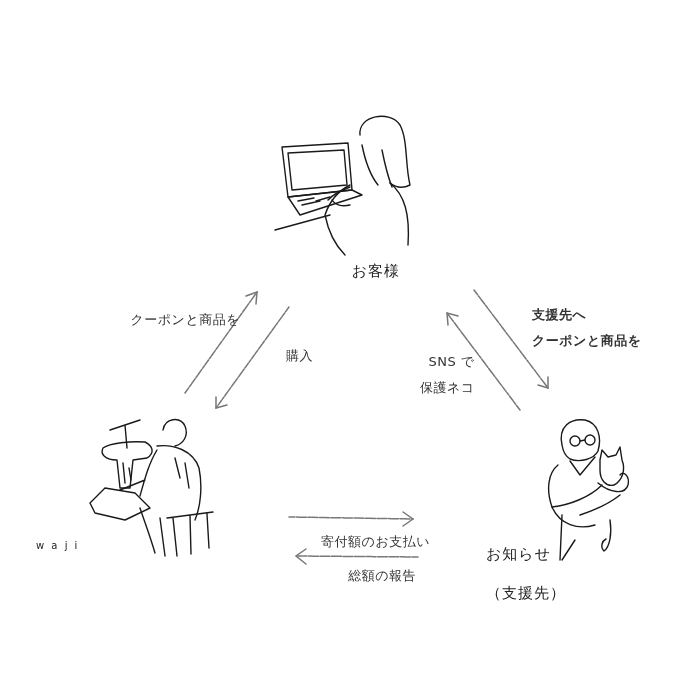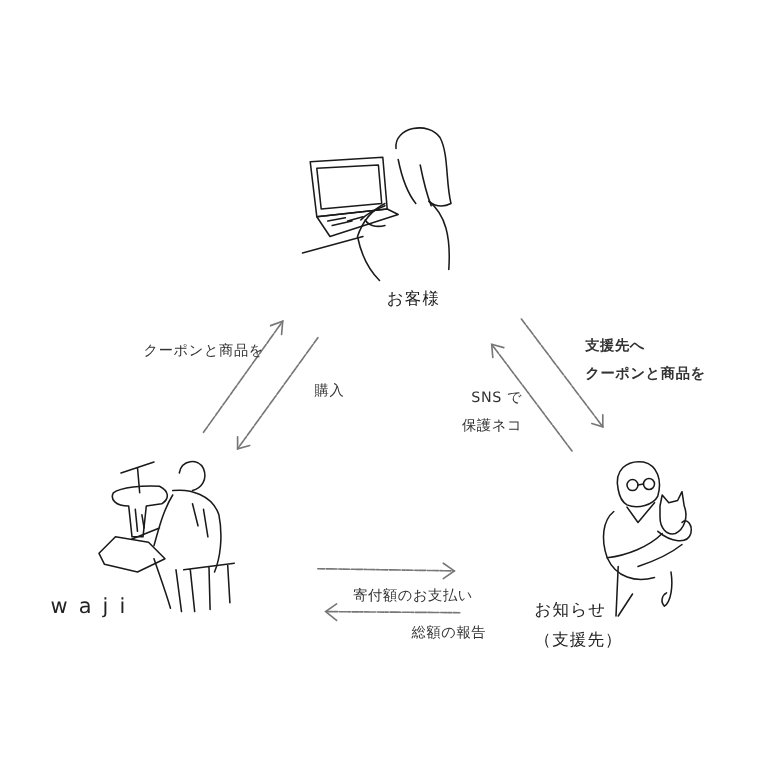--- a/index.html
+++ b/index.html
@@ -83,33 +83,33 @@
 
   <path class="stroke" d="M72 38 C88 36 108 42 114 60 C118 80 115 100 110 112"></path>
   <path class="stroke" d="M72 42 C64 55 60 70 55 88 M60 72 L35 82"></path>
   <path class="stroke" d="M90 50 L95 70 M100 55 L104 80"></path>
 
   <path class="stroke" d="M82 110 L128 104 M88 110 L92 148 M122 106 L124 140 M105 108 L106 146"></path>
 
   <path class="stroke" d="M55 100 C60 115 65 128 70 145 M75 110 L80 148"></path>
 </svg>
 
-<div class="abs node-lbl" style="left:46px;top:540px;font-size:19px;letter-spacing:2px;">w a j i</div>
+<div class="abs node-lbl" style="left:36px;top:540px;font-size:10px;letter-spacing:2px;">w a j i</div>
 
 <svg class="art" style="left:0;top:0;" width="700" height="700">
   <line class="arrow" x1="289" y1="517" x2="413" y2="519"></line>
   <path class="arrowhead" d="M403 512 L413 519 L403 526"></path>
 </svg>
 <svg class="art" style="left:0;top:0;" width="700" height="700">
   <line class="arrow" x1="418" y1="557" x2="296" y2="556"></line>
   <path class="arrowhead" d="M306 549 L296 556 L306 564"></path>
 </svg>
 
 <div class="abs lbl center" style="left:270px;top:484px;width:160px;margin-top:48px;">寄付額のお支払い</div>
-<div class="abs lbl center" style="left:282px;top:566px;width:160px;">総額の報告</div>
+<div class="abs lbl center" style="left:256px;top:566px;width:160px;">総額の報告</div>
 
 <svg class="art" style="left:540px;top:415px;" width="110" height="150" viewBox="0 0 110 150">
 
   <path class="stroke" d="M22 30 C18 12 30 3 45 5 C58 8 62 22 58 36 C54 44 40 48 30 44 C25 41 23 36 22 30 Z"></path>
 
   <circle class="stroke" cx="35" cy="26" r="5"></circle>
   <circle class="stroke" cx="50" cy="25" r="5"></circle>
   <path class="stroke" d="M40 26 L45 25"></path>
 
   <path class="stroke" d="M18 50 C8 58 6 75 12 92 C20 110 38 115 55 110"></path>
@@ -118,14 +118,14 @@
 
   <path class="stroke" d="M60 45 L62 35 L68 42 L76 40 L80 32 L82 45 C86 55 82 66 74 70 C66 72 60 65 60 55 Z"></path>
   <path class="stroke" d="M58 68 C70 78 85 80 88 70 C90 62 84 55 80 60"></path>
   <path class="stroke" d="M70 105 C72 118 70 132 64 136 C60 132 62 126 66 124"></path>
 
   <path class="stroke" d="M12 92 C30 90 50 82 62 70 M40 100 C55 95 70 88 80 80"></path>
 </svg>
 
 <div class="abs node-lbl" style="left:486px;top:545px;">
   <div>お知らせ</div>
-  <div style="margin-top:8px;">（支援先）</div>
+  <div style="margin-top:20px;">（支援先）</div>
 </div>
 
 </body></html>

